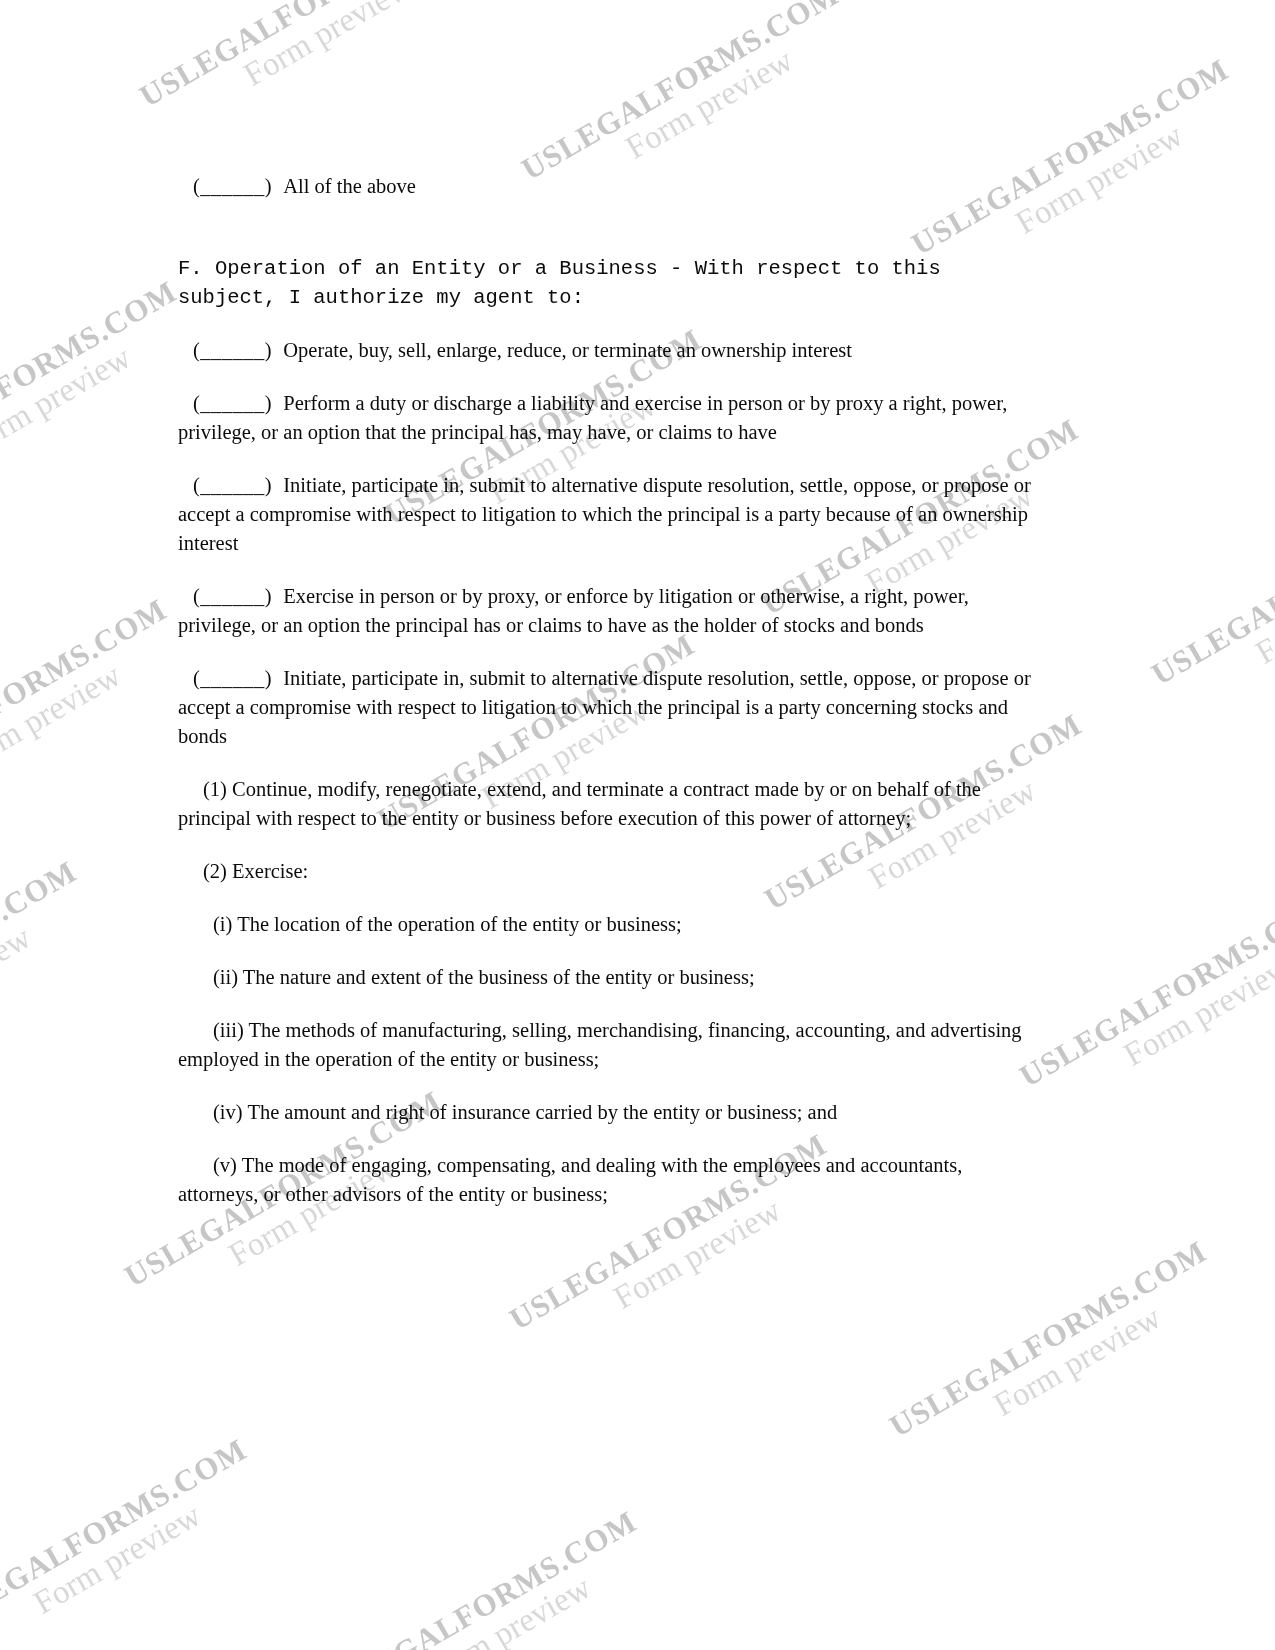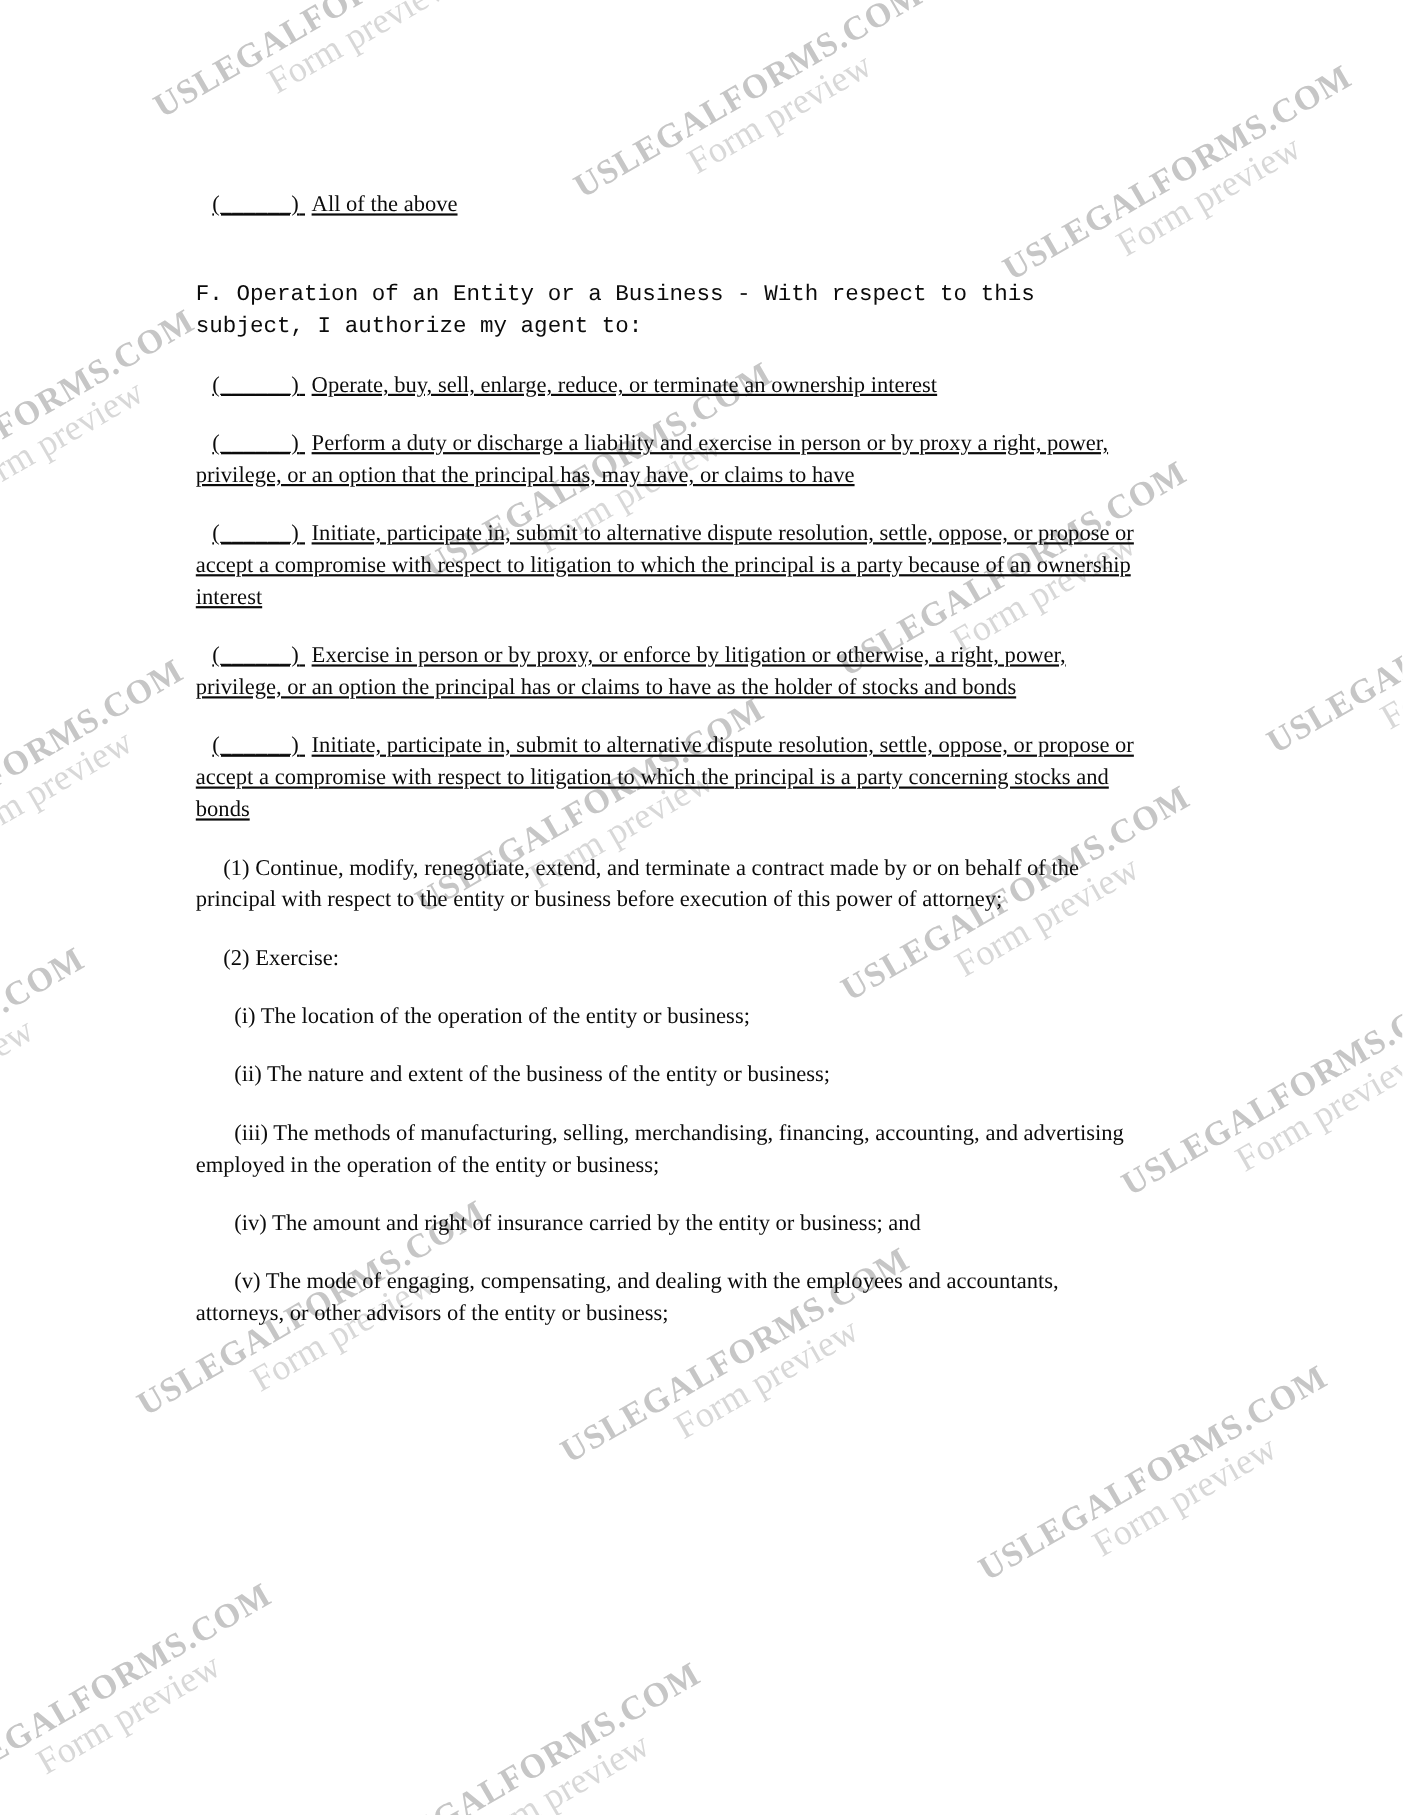--- a/index.html
+++ b/index.html
@@ -52,21 +52,21 @@
     font-size: 20.5px;
     line-height: 29px;
   }
   .content p {
     margin: 0 0 24px 0;
   }
   .p-first {
     margin-bottom: 53px !important;
   }
   .heading { text-indent: 0; font-family: Liberation Mono, monospace; }
-  .opt     { text-indent: 15px; text-decoration: underline; }
+  .opt     { text-indent: 15px; }
   .num     { text-indent: 25px; }
   .rom     { text-indent: 35px; }
   .blank {
     letter-spacing: 0.5px;
   }
   .opt-text {
     margin-left: 6px;
   }
 </style>
 </head>

